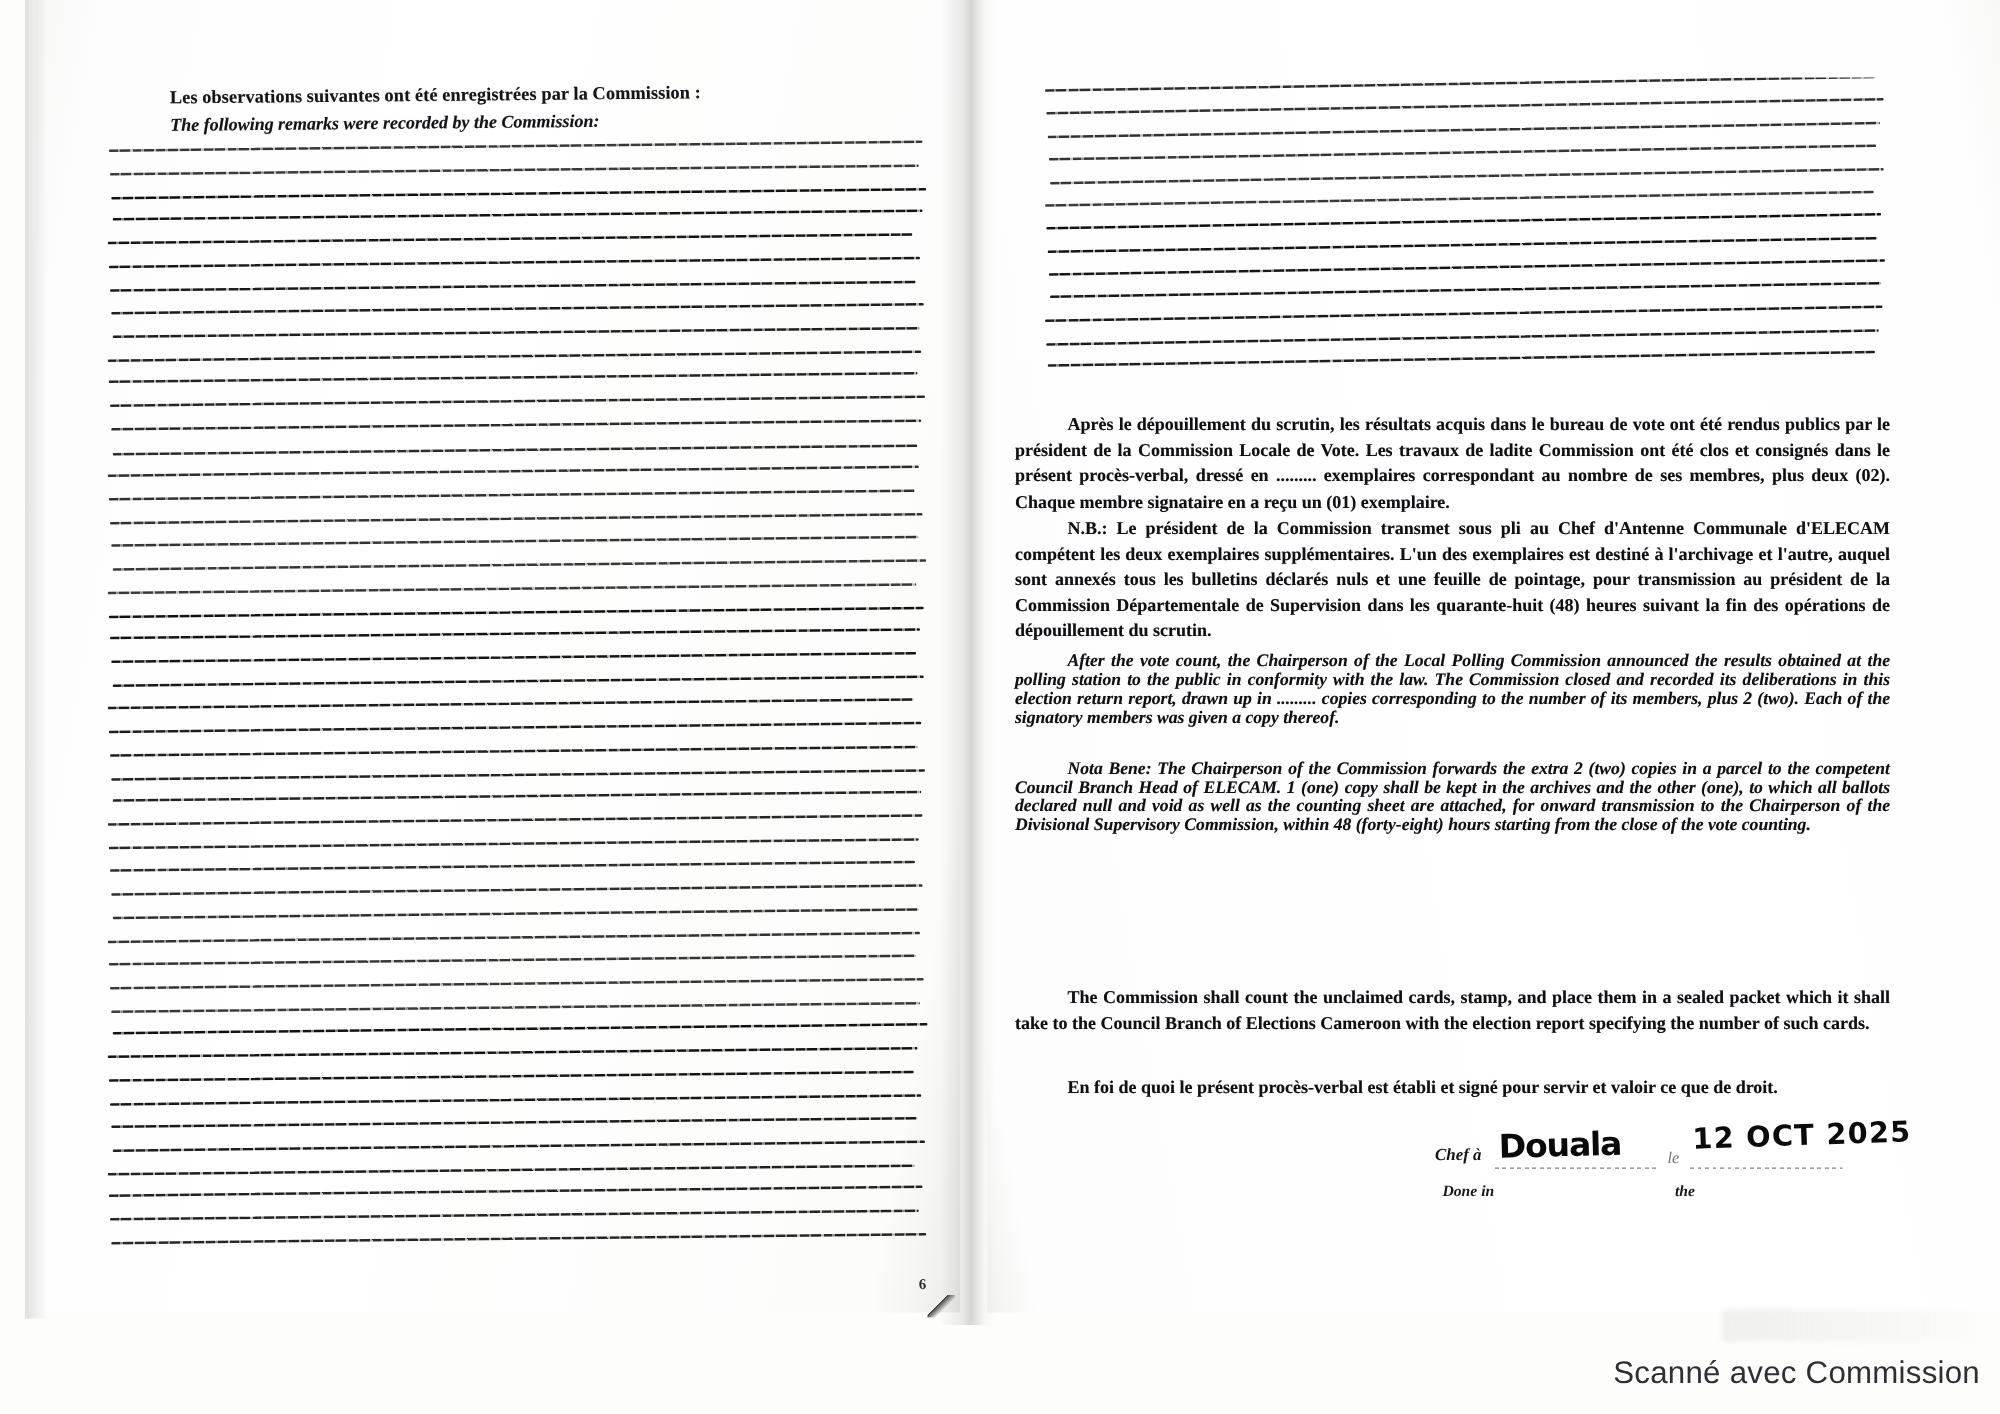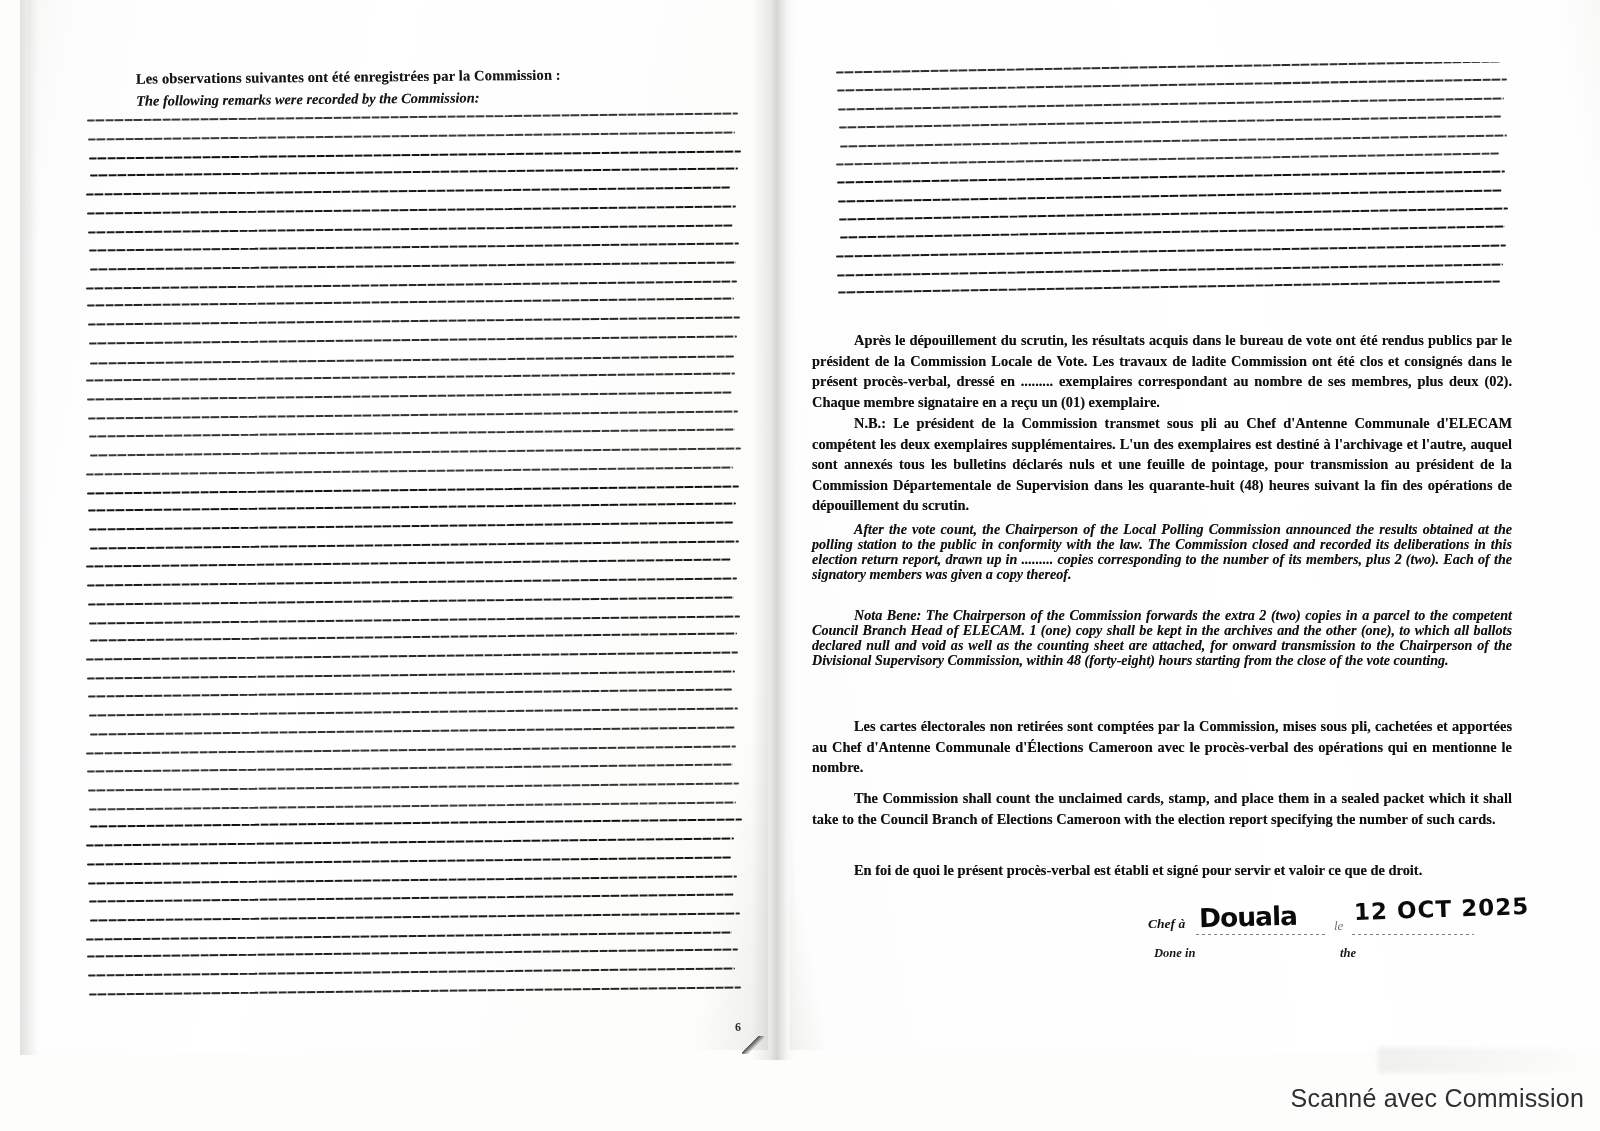--- a/index.html
+++ b/index.html
@@ -232,21 +232,20 @@
     </div>
 
   <div class="rtext fr indent" style="left:812px;top:330px;width:700px;">Après le dépouillement du scrutin, les résultats acquis dans le bureau de vote ont été rendus publics par le président de la Commission Locale de Vote. Les travaux de ladite Commission ont été clos et consignés dans le présent procès-verbal, dressé en ......... exemplaires correspondant au nombre de ses membres, plus deux (02). Chaque membre signataire en a reçu un (01) exemplaire.</div>
 
   <div class="rtext fr indent" style="left:812px;top:413px;width:700px;">N.B.: Le président de la Commission transmet sous pli au Chef d'Antenne Communale d'ELECAM compétent les deux exemplaires supplémentaires. L'un des exemplaires est destiné à l'archivage et l'autre, auquel sont annexés tous les bulletins déclarés nuls et une feuille de pointage, pour transmission au président de la Commission Départementale de Supervision dans les quarante-huit (48) heures suivant la fin des opérations de dépouillement du scrutin.</div>
 
   <div class="rtext en indent" style="left:812px;top:522px;width:700px;">After the vote count, the Chairperson of the Local Polling Commission announced the results obtained at the polling station to the public in conformity with the law. The Commission closed and recorded its deliberations in this election return report, drawn up in ......... copies corresponding to the number of its members, plus 2 (two). Each of the signatory members was given a copy thereof.</div>
 
   <div class="rtext en indent" style="left:812px;top:608px;width:700px;">Nota Bene: The Chairperson of the Commission forwards the extra 2 (two) copies in a parcel to the competent Council Branch Head of ELECAM. 1 (one) copy shall be kept in the archives and the other (one), to which all ballots declared null and void as well as the counting sheet are attached, for onward transmission to the Chairperson of the Divisional Supervisory Commission, within 48 (forty-eight) hours starting from the close of the vote counting.</div>
 
-  <div class="rtext fr indent" style="left:812px;top:716px;width:700px;">Les cartes électorales non retirées sont comptées par la Commission, mises sous pli, cachetées et apportées au Chef d'Antenne Communale d'Élections Cameroon avec le procès-verbal des opérations qui en mentionne le nombre.</div>
 
   <div class="rtext fr indent" style="left:812px;top:860px;width:700px;">En foi de quoi le présent procès-verbal est établi et signé pour servir et valoir ce que de droit.</div>
 
   <div class="rtext fr indent" style="left:812px;top:788px;width:700px;">The Commission shall count the unclaimed cards, stamp, and place them in a sealed packet which it shall take to the Council Branch of Elections Cameroon with the election report specifying the number of such cards.</div>
 
 
   <div class="sigblock">
     <div class="sigrow">
       <span class="faita">Chef à</span>
       <span class="dotline" style="left:48px;top:26px;width:130px;"></span>

